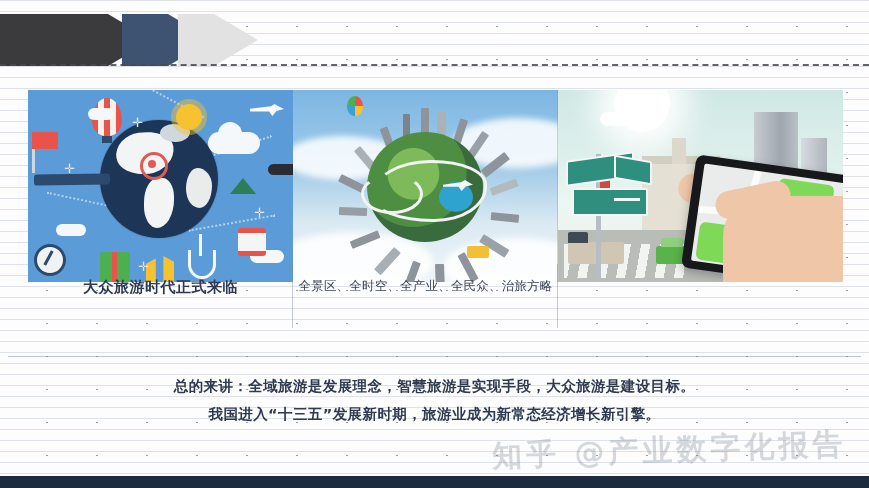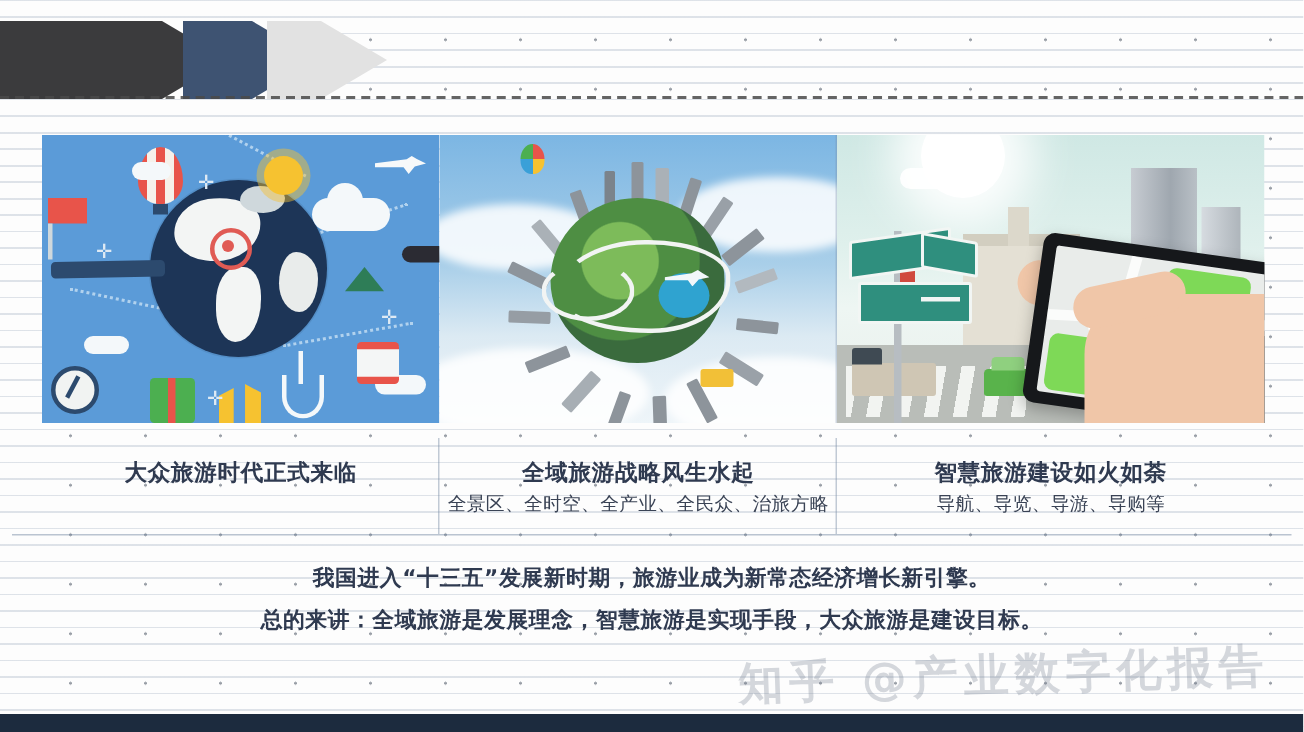--- a/index.html
+++ b/index.html
@@ -164,21 +164,21 @@
   .tpark{position:absolute;background:#7ed957;border-radius:6px;}
   .tpark.a{left:76px;top:4px;width:56px;height:28px;}
   .tpark.b{left:4px;top:58px;width:34px;height:38px;}
   .tpark.c{left:96px;top:54px;width:42px;height:22px;}
   .troad{position:absolute;background:#fbfcfb;}
   .troad.r1{left:0;top:36px;width:100%;height:7px;transform:rotate(-5deg);}
   .troad.r2{left:44px;top:0;width:7px;height:100%;transform:rotate(8deg);}
   .tpin{position:absolute;width:11px;height:11px;border-radius:50%;background:#49b24a;border:2px solid #fff;}
 
   
-  #captions{position:absolute;left:28px;top:304px;width:815px;height:52px;display:flex;}
+  #captions{position:absolute;left:28px;top:276px;width:815px;height:52px;display:flex;}
   .capcol{position:relative;text-align:center;}
   .capcol.c1{width:265px;}
   .capcol.c2{width:265px;}
   .capcol.c3{width:285px;}
   .capcol .divider{position:absolute;right:0;top:-12px;height:64px;width:1px;background:rgba(120,140,165,.45);}
   .cap-title{font-size:15px;font-weight:bold;color:#2f3a50;line-height:22px;letter-spacing:.5px;}
   .cap-sub{font-size:12.5px;color:#3a4355;line-height:20px;letter-spacing:.2px;}
 
   #caprule{position:absolute;left:8px;top:356px;width:853px;height:0;border-top:1px solid rgba(120,140,165,.5);}
 
@@ -320,32 +320,27 @@
       <div class="hand h3"></div>
     </div>
   </div>
 
   <div id="captions">
     <div class="capcol c1">
       <div class="cap-title">大众旅游时代正式来临</div>
       <div class="divider"></div>
     </div>
     <div class="capcol c2">
-      <div class="cap-title">全域旅游战略风生水起</div>
       <div class="cap-sub">全景区、全时空、全产业、全民众、治旅方略</div>
       <div class="divider"></div>
     </div>
-    <div class="capcol c3">
-      <div class="cap-title">智慧旅游建设如火如荼</div>
-      <div class="cap-sub">导航、导览、导游、导购等</div>
-    </div>
   </div>
   <div id="caprule"></div>
 
   <div id="summary">
+    <div class="sum-line">总的来讲：全域旅游是发展理念，智慧旅游是实现手段，大众旅游是建设目标。</div>
     <div class="sum-line">我国进入“十三五”发展新时期，旅游业成为新常态经济增长新引擎。</div>
-    <div class="sum-line">总的来讲：全域旅游是发展理念，智慧旅游是实现手段，大众旅游是建设目标。</div>
   </div>
 
   <div id="watermark">知乎 @产业数字化报告</div>
 
   <div id="bottombar"></div>
 </div>
 
 </body></html>

